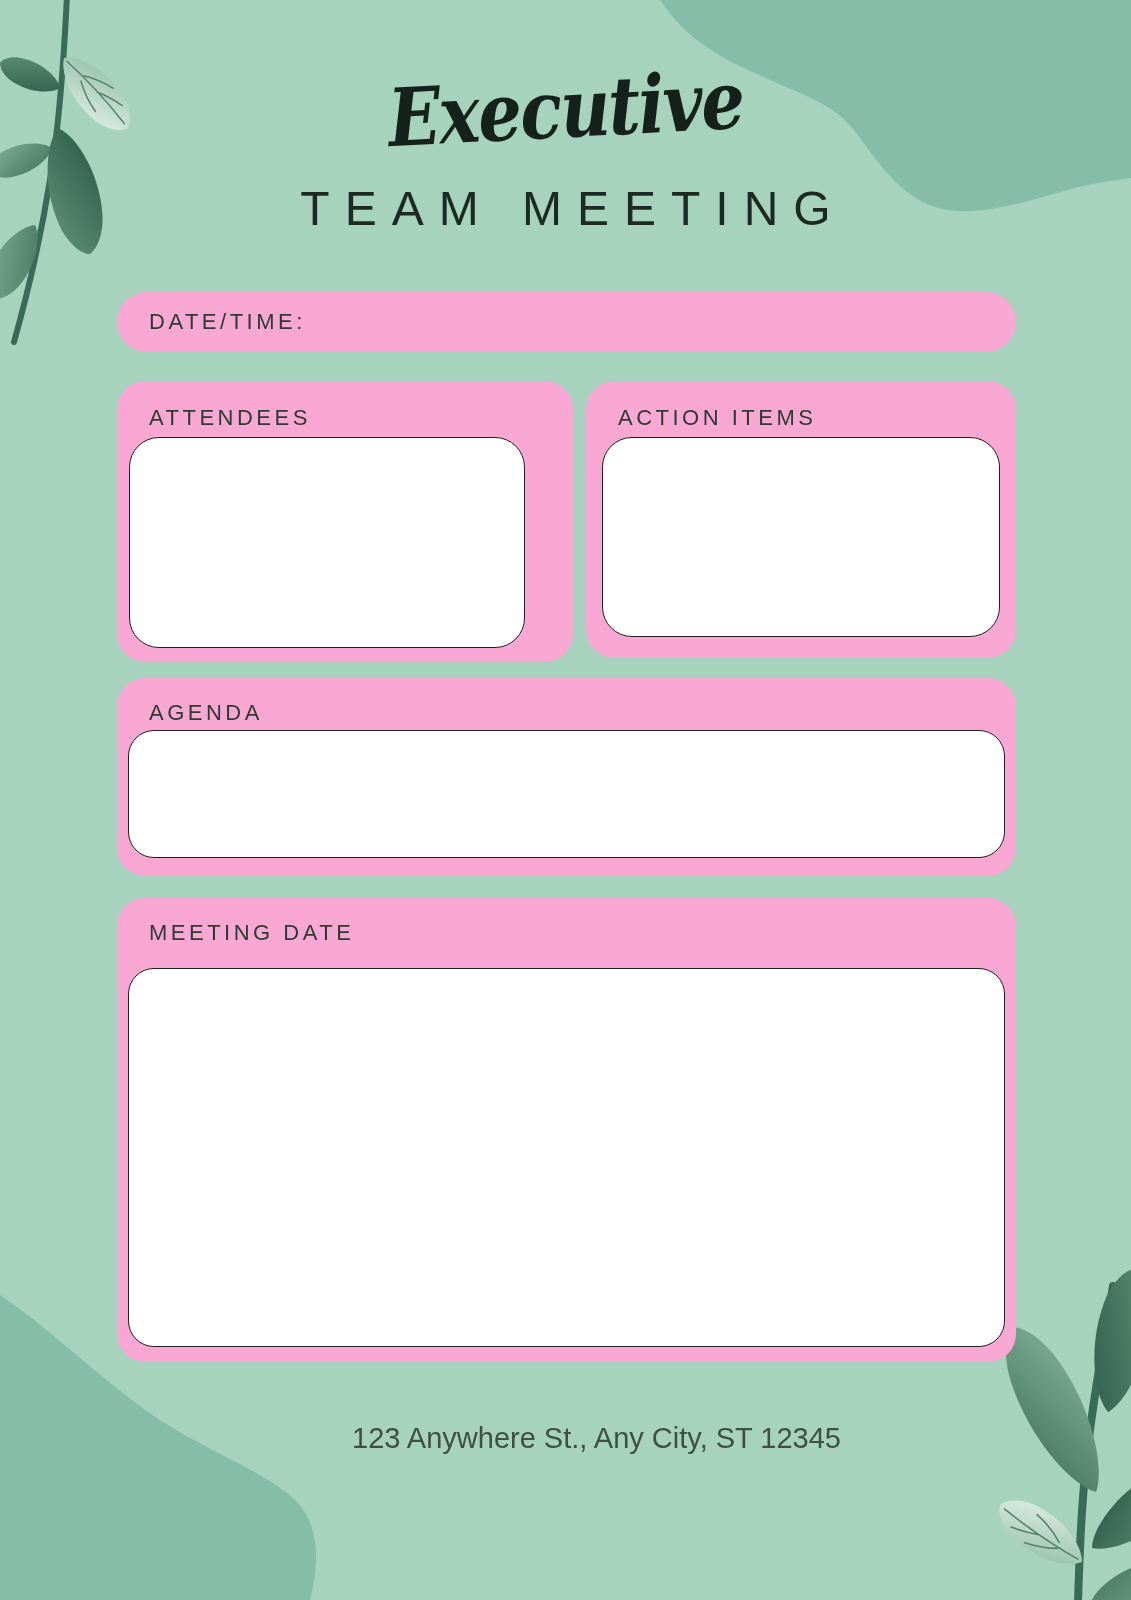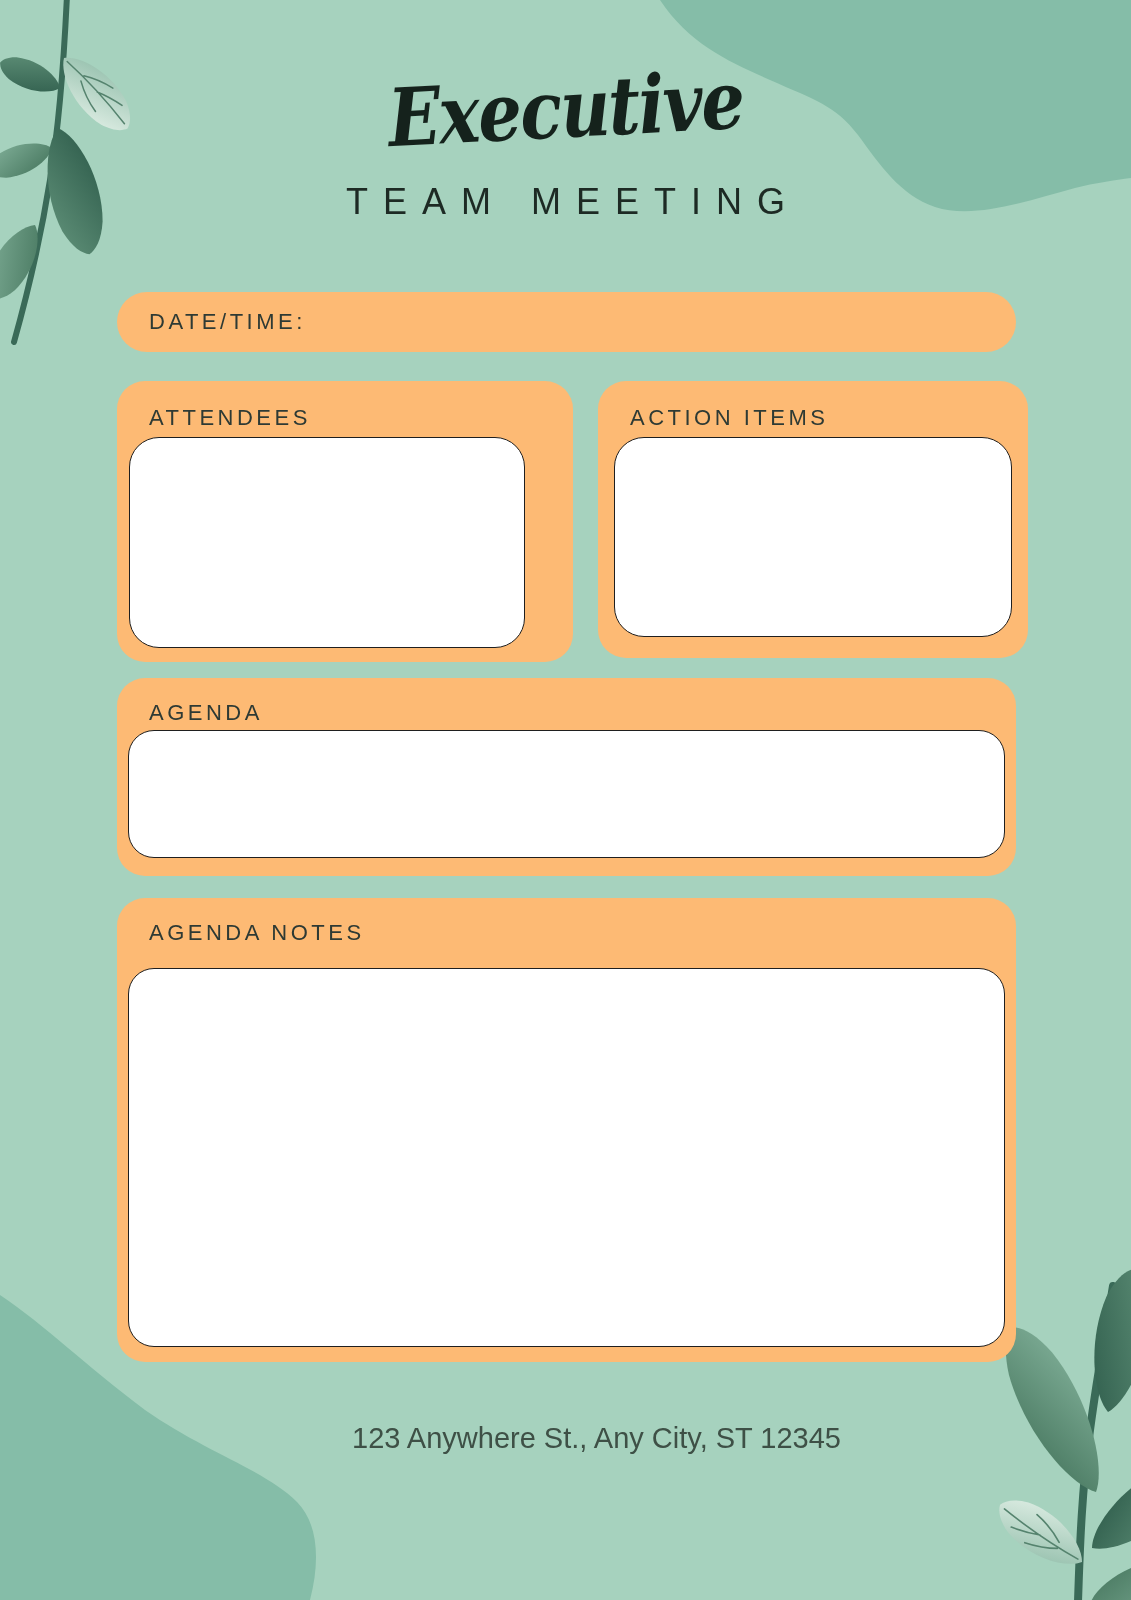--- a/index.html
+++ b/index.html
@@ -14,46 +14,46 @@
   .title-script{
     position:absolute;left:0;top:62px;width:100%;text-align:center;
     color:#15221c;font-family:"DejaVu Serif",serif;z-index:3;
   }
   .title-script .script-inner{
     display:inline-block;font-style:italic;font-weight:600;font-size:80px;
     transform:rotate(-3deg) scaleX(0.86);letter-spacing:-2px;
   }
   .title-sub{
     position:absolute;left:0;top:181px;width:100%;text-align:center;
-    font-size:36px;letter-spacing:15px;text-indent:15px;color:#1d2a24;z-index:3;
+    font-size:48px;letter-spacing:15px;text-indent:15px;color:#1d2a24;z-index:3;
   }
 
   
-  .card{position:absolute;background:#fdba74;border-radius:28px;z-index:2;}
+  .card{position:absolute;background:#f9a8d4;border-radius:28px;z-index:2;}
   .field-label{
     font-size:22px;letter-spacing:3.5px;color:#2e3a34;line-height:1.2;
     white-space:nowrap;
   }
   .card .field-label{position:absolute;left:32px;top:24px;}
   .inner-box{
     position:absolute;background:#ffffff;
     border:1.7px solid #1f1f1f;border-radius:26px;box-sizing:border-box;
   }
 
   .datetime-bar{
     left:117px;top:292px;width:899px;height:60px;border-radius:30px;
     display:flex;align-items:center;padding-left:32px;box-sizing:border-box;
   }
   .datetime-bar .field-label{position:static;}
   .datetime-fill{flex:1;height:100%;}
 
   .card-attendees{left:117px;top:381px;width:428px;height:281px;padding-left:28px;}
   .card-attendees .inner-box{left:12px;top:56px;width:396px;height:211px;border-radius:30px;}
 
-  .card-action{left:586px;top:381px;width:430px;height:277px;margin-left:12px;}
+  .card-action{left:586px;top:381px;width:430px;height:277px;}
   .card-action .inner-box{left:16px;top:56px;width:398px;height:200px;border-radius:30px;}
 
   .card-agenda{left:117px;top:678px;width:899px;height:198px;}
   .card-agenda .field-label{top:22px;}
   .card-agenda .inner-box{left:11px;top:52px;width:877px;height:128px;}
 
   .card-notes{left:117px;top:898px;width:899px;height:464px;}
   .card-notes .field-label{top:22px;}
   .card-notes .inner-box{left:11px;top:70px;width:877px;height:379px;}
 
@@ -143,19 +143,19 @@
     <span class="field-label">ACTION ITEMS</span>
     <div class="inner-box"></div>
   </section>
 
   <section class="card card-agenda">
     <span class="field-label">AGENDA</span>
     <div class="inner-box"></div>
   </section>
 
   <section class="card card-notes">
-    <span class="field-label">AGENDA NOTES</span>
+    <span class="field-label">MEETING DATE</span>
     <div class="inner-box"></div>
   </section>
 
   <div class="footer-address">123 Anywhere St., Any City, ST 12345</div>
 
 </div>
 
 </body></html>

